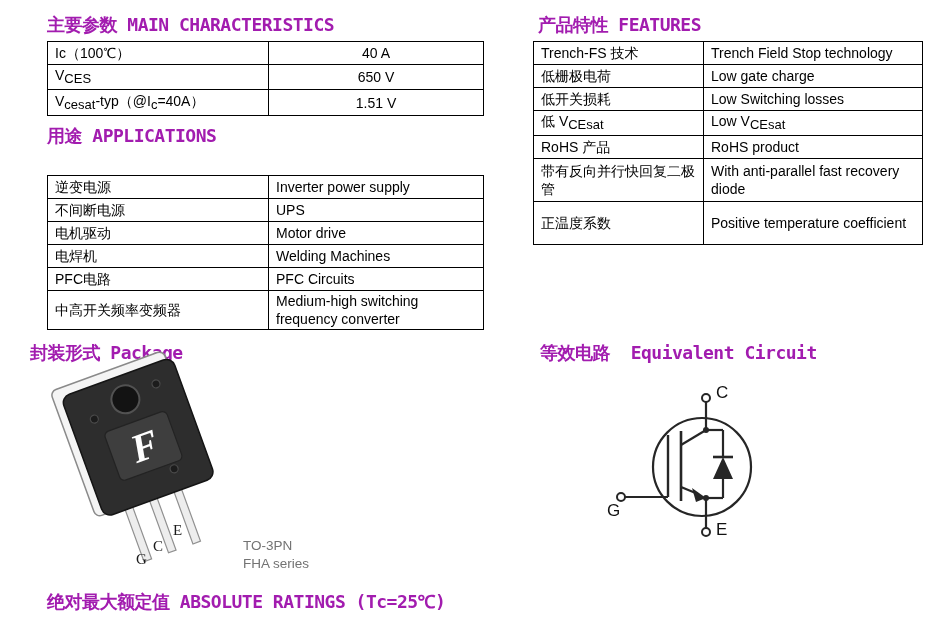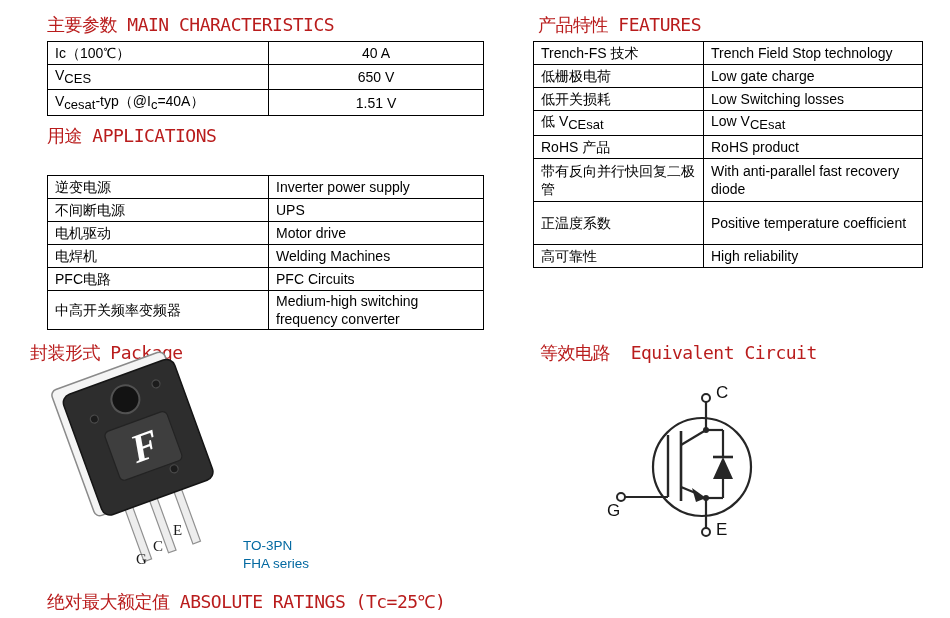--- a/index.html
+++ b/index.html
@@ -1,27 +1,27 @@
 <!DOCTYPE html>
 <html><head>
 <meta charset="utf-8">
 <style>
   html,body{margin:0;padding:0;background:#fff;}
   #page{position:relative;width:950px;height:618px;background:#ffffff;overflow:hidden;
         font-family:"Liberation Sans",sans-serif;color:#000;}
   .hd{position:absolute;font-family:"DejaVu Sans Mono","Liberation Sans",monospace,sans-serif;
-      font-weight:normal;font-size:18px;letter-spacing:-0.5px;white-space:pre;color:#b91c1c;}
+      font-weight:bold;font-size:18px;letter-spacing:-0.5px;white-space:pre;color:#a21caf;}
   table.ds{position:absolute;border-collapse:collapse;table-layout:fixed;}
   table.ds td{border:1.4px solid #000;font-size:14px;line-height:18px;padding:1px 7px;
       vertical-align:middle;height:20px;word-break:break-word;}
   table.ds td.center{text-align:center;}
   .sub{font-size:13px;vertical-align:-3px;letter-spacing:0;}
   .pinlabel{position:absolute;font-family:"Liberation Serif",serif;font-size:15px;color:#1a1a1a;}
   .circlabel{position:absolute;font-family:"Liberation Sans",sans-serif;font-size:17px;color:#111;}
-  .pkgcaption{position:absolute;font-size:13.5px;line-height:18px;color:#0369a1;}
+  .pkgcaption{position:absolute;font-size:13.5px;line-height:18px;color:#737373;}
   svg{position:absolute;overflow:visible;}
 </style>
 </head>
 <body>
 
 <div id="page">
 
   <div class="hd" style="left:47px;top:13px;">主要参数 MAIN CHARACTERISTICS</div>
 
   <table class="ds" style="left:47px;top:41px;width:436px;border-radius:23px;">
@@ -146,24 +146,20 @@
       <td>RoHS product</td>
     </tr>
     <tr>
       <td style="height:40px;">带有反向并行快回复二极管</td>
       <td>With anti-parallel fast recovery diode</td>
     </tr>
     <tr>
       <td style="height:40px;margin-left:36px;">正温度系数</td>
       <td>Positive temperature coefficient</td>
     </tr>
-    <tr>
-      <td>高可靠性</td>
-      <td>High reliability</td>
-    </tr>
   </tbody>
     </table>
 
   <div class="hd" style="left:540px;top:341px;">等效电路  Equivalent Circuit</div>
 
   <svg style="left:586px;top:376px;" width="240" height="190" viewBox="0 0 240 190">
     <g stroke="#262626" stroke-width="2.2" fill="none">
       <circle cx="116" cy="91" r="49"></circle>
 
       <line x1="120" y1="26" x2="120" y2="54"></line>

